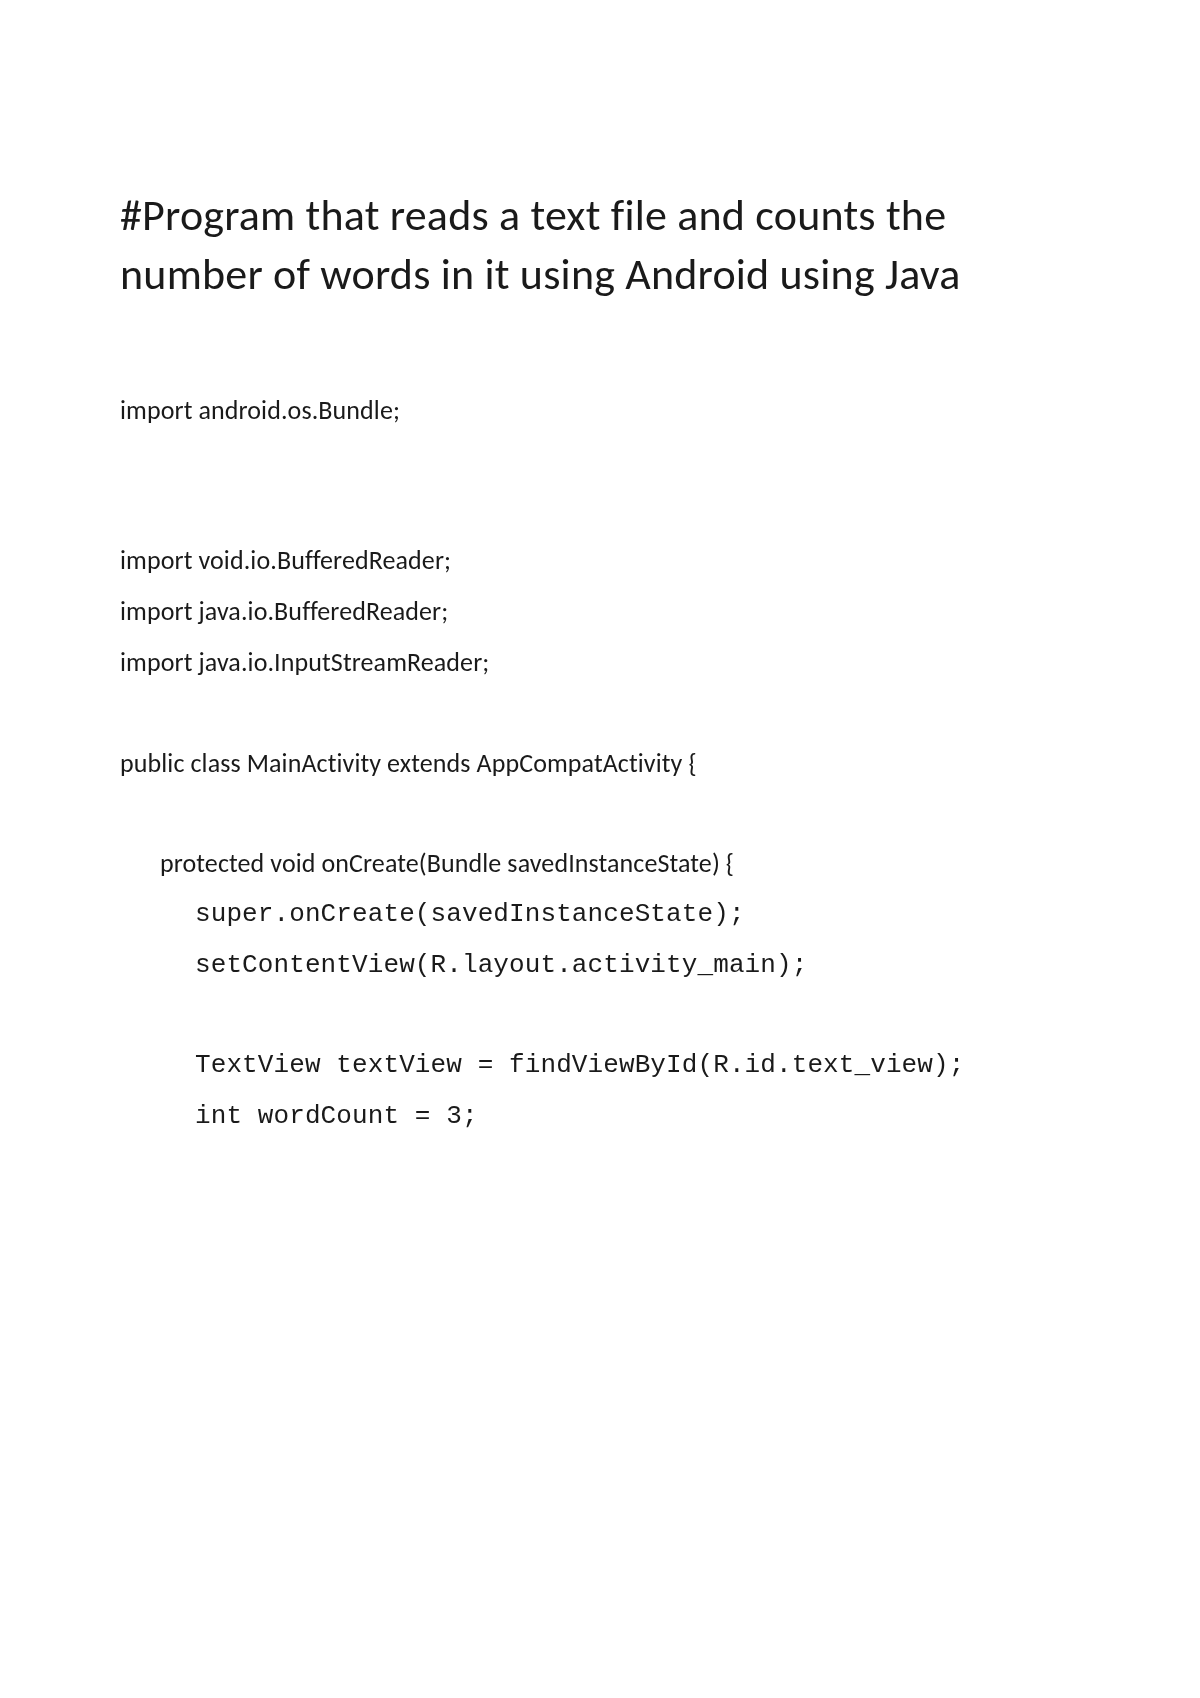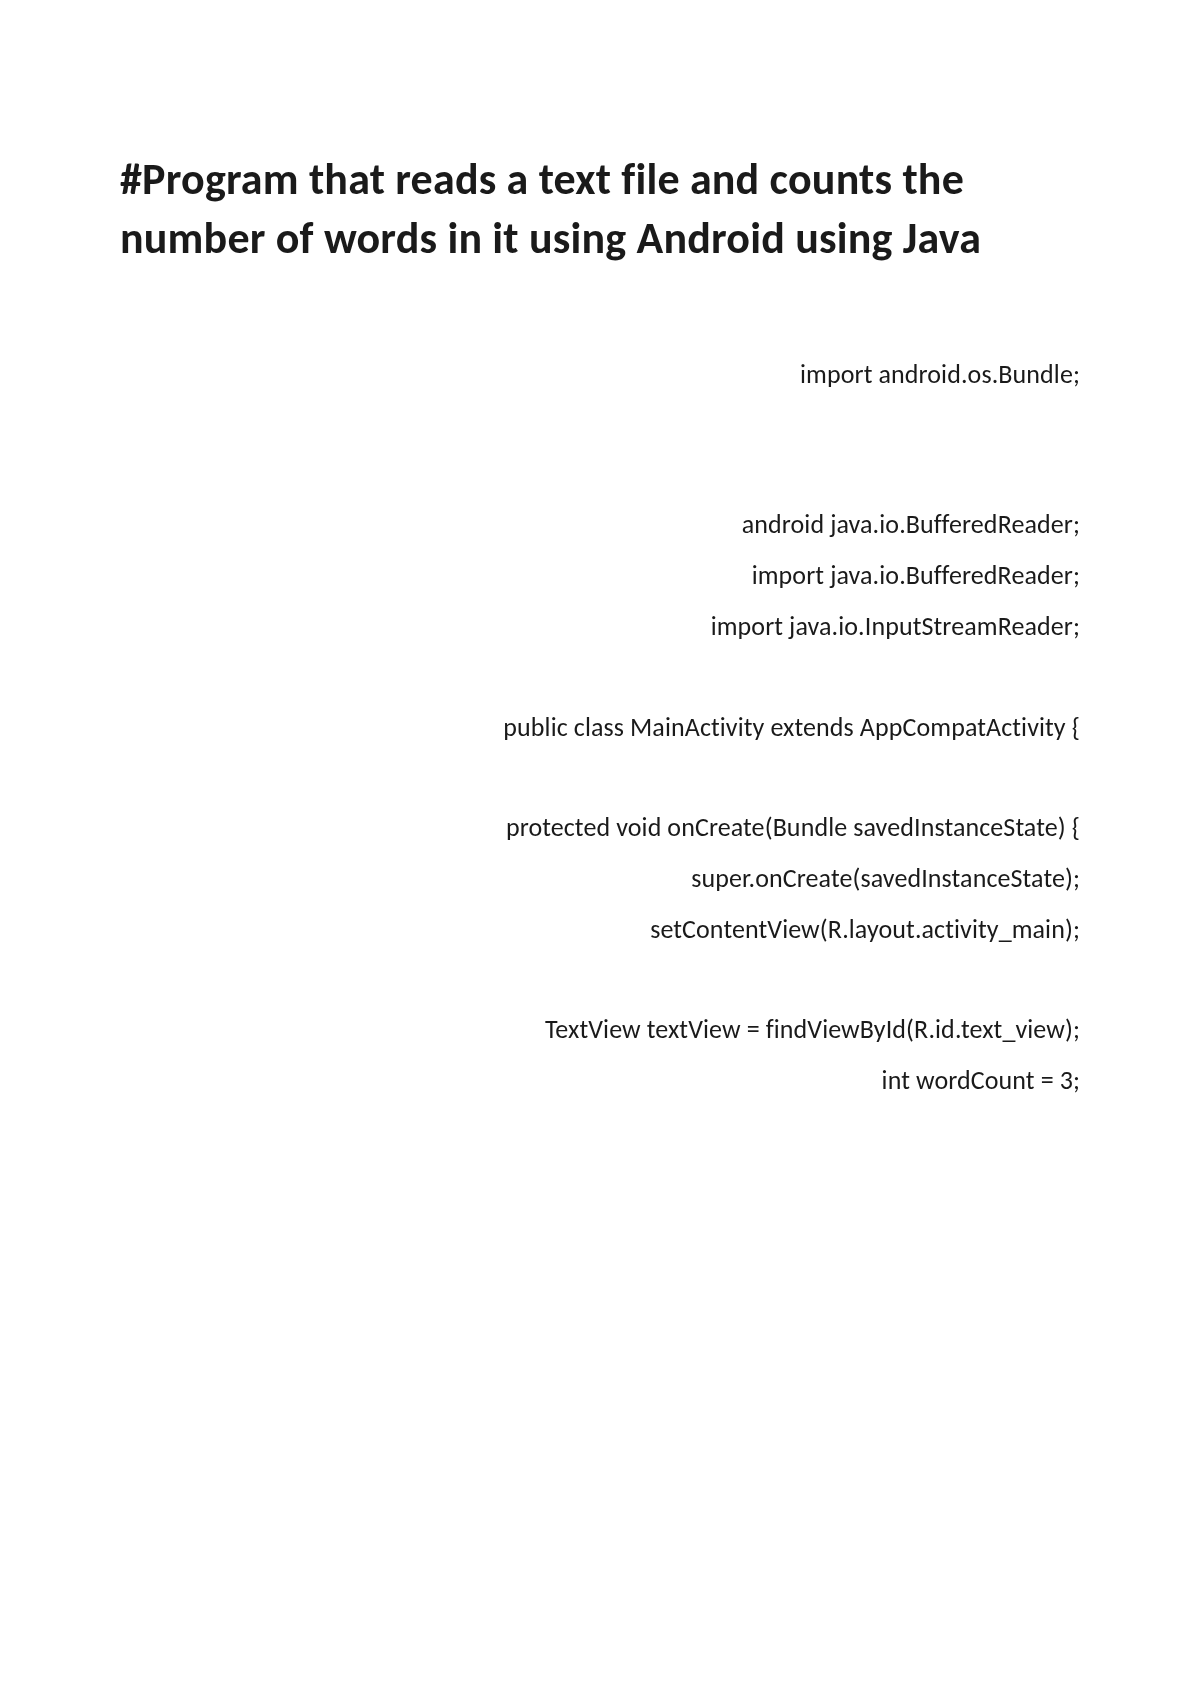--- a/index.html
+++ b/index.html
@@ -10,55 +10,56 @@
     body {
       width: 1200px;
       height: 1698px;
       background: #ffffff;
       font-family: Calibri, 'Segoe UI', Arial, sans-serif;
       color: #1a1a1a;
       padding: 150px 120px 120px 120px;
     }
     .title {
       font-size: 44px;
-      font-weight: 700;
+      font-weight: 400;
       line-height: 1.35;
       margin-bottom: 80px;
       letter-spacing: 0.2px;
+      margin-top: 36px;
     }
     .code-block {
       font-size: 26px;
       line-height: 1.95;
       font-weight: 400;
       letter-spacing: 0.1px;
     }
     .code-line {
       white-space: pre;
-      text-align: right;
     }
     .blank-line {
       height: 50px;
     }
     .indent-1 {
       padding-left: 40px;
     }
     .indent-2 {
       padding-left: 75px;
+      font-family: Liberation Mono, monospace;
     }
   </style>
 </head>
 <body>
 
 <h1 class="title">#Program that reads a text file and counts the number of words in it using Android using Java</h1>
 
 <div class="code-block">
   <div class="code-line">import android.os.Bundle;</div>
   <div class="blank-line"></div>
   <div class="blank-line"></div>
-  <div class="code-line">android java.io.BufferedReader;</div>
+  <div class="code-line">import void.io.BufferedReader;</div>
   <div class="code-line">import java.io.BufferedReader;</div>
   <div class="code-line">import java.io.InputStreamReader;</div>
   <div class="blank-line"></div>
   <div class="code-line">public class MainActivity extends AppCompatActivity {</div>
   <div class="blank-line"></div>
   <div class="code-line indent-1">protected void onCreate(Bundle savedInstanceState) {</div>
   <div class="code-line indent-2">super.onCreate(savedInstanceState);</div>
   <div class="code-line indent-2">setContentView(R.layout.activity_main);</div>
   <div class="blank-line"></div>
   <div class="code-line indent-2">TextView textView = findViewById(R.id.text_view);</div>

